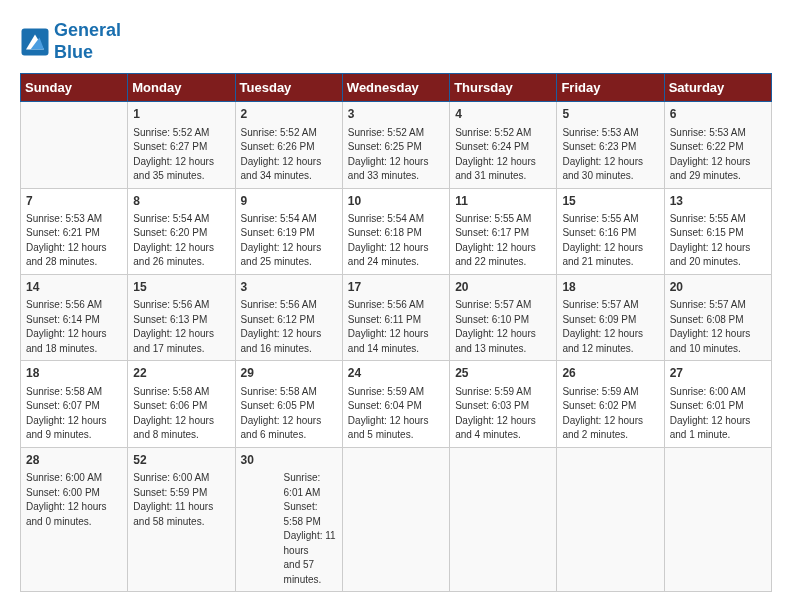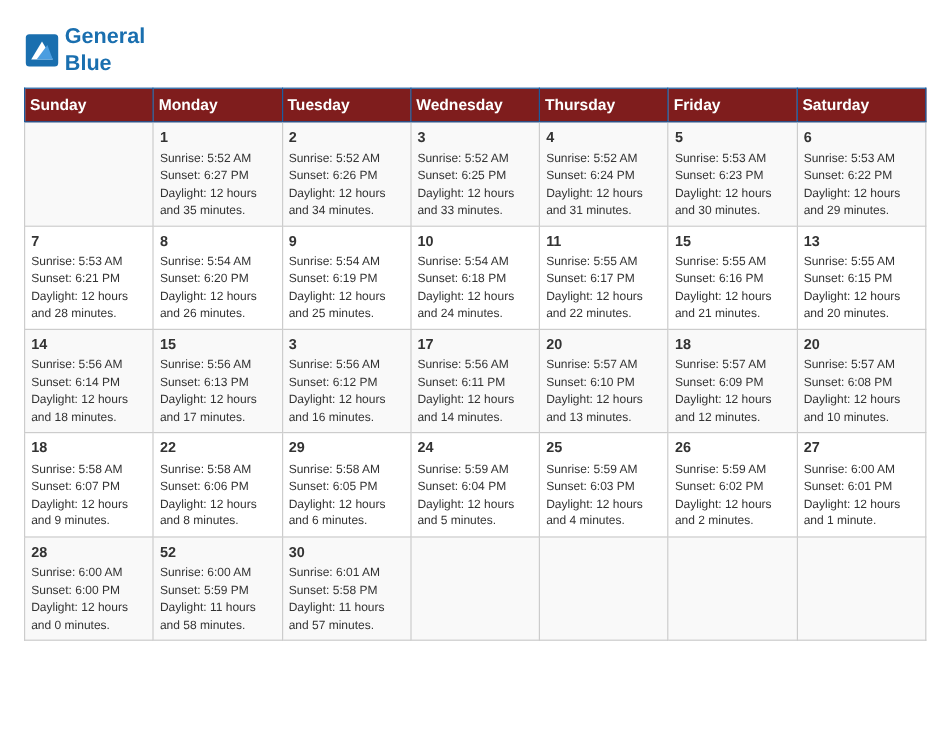--- a/index.html
+++ b/index.html
@@ -329,21 +329,21 @@
         </td>
         <td>
           <span class="day-num">52</span>
           <div class="day-info" style="white-space: pre-line;">Sunrise: 6:00 AM
 Sunset: 5:59 PM
 Daylight: 11 hours
 and 58 minutes.</div>
         </td>
         <td>
           <span class="day-num">30</span>
-          <div class="day-info" style="white-space: pre-line;">Sunrise: 6:01 AM
+          <div class="day-info" style="white-space: pre-line; margin-left: 43px;">Sunrise: 6:01 AM
 Sunset: 5:58 PM
 Daylight: 11 hours
 and 57 minutes.</div>
         </td>
         <td></td>
         <td></td>
         <td></td>
         <td></td>
       </tr>
     </tbody>

